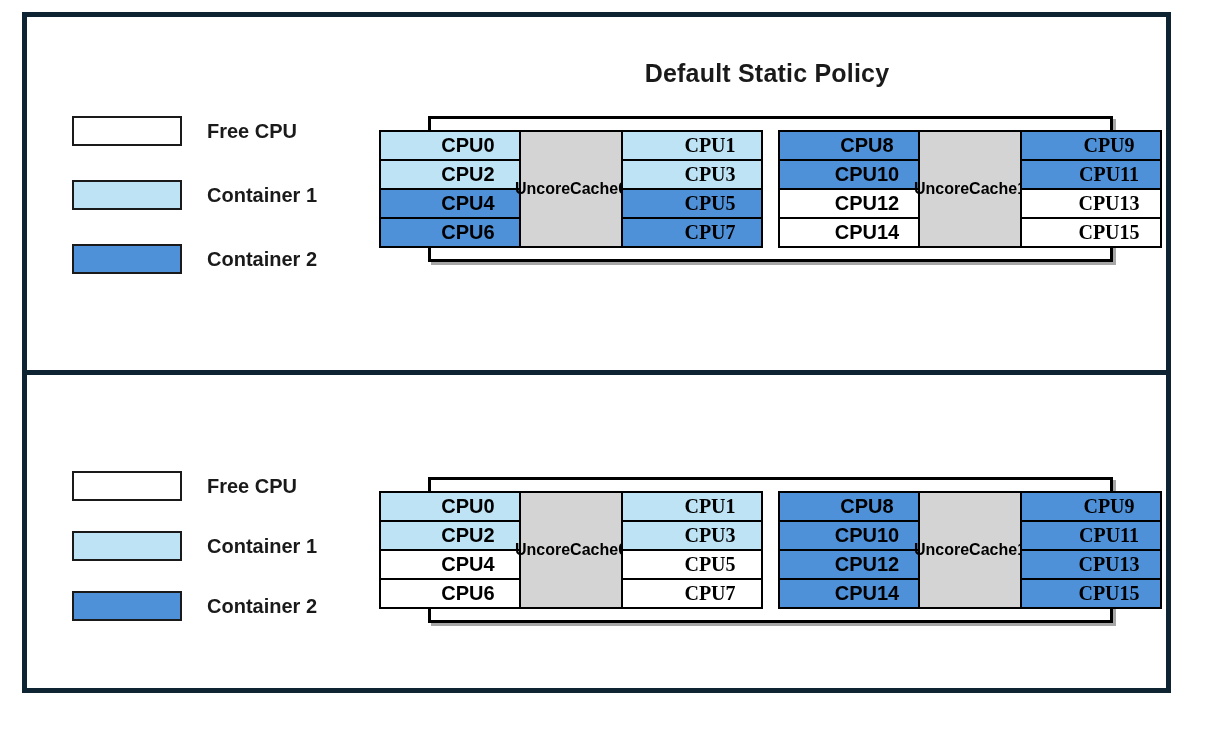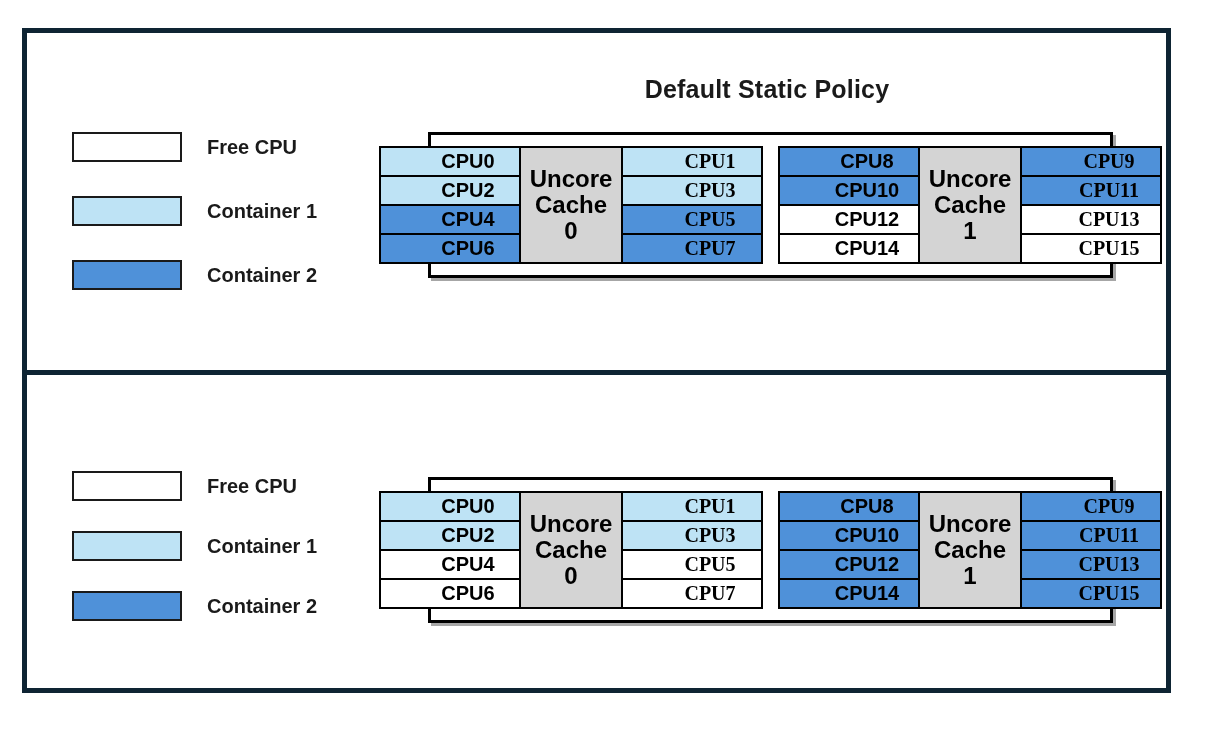--- a/index.html
+++ b/index.html
@@ -5,21 +5,21 @@
   html,body{margin:0;padding:0;}
   body{
     width:1205px;height:730px;position:relative;overflow:hidden;
     background:#ffffff;
     font-family:"Liberation Sans", sans-serif;
   }
   .panel{
     position:absolute;left:22px;width:1149px;box-sizing:border-box;
     border:5px solid #0e2433;background:#ffffff;
   }
-  .panel.p0{top:28px;height:404px;}
+  .panel.p0{top:12px;height:404px;}
   .panel.p1{top:370px;height:323px;}
 
   .title{
     position:absolute;left:340px;top:42px;width:800px;margin:0;
     text-align:center;font-size:25px;font-weight:bold;color:#1a1a1a;
     letter-spacing:0.2px;
   }
   .panel.p1 .title{top:48px;}
 
   .legend{
@@ -44,22 +44,22 @@
   .group{display:flex;align-items:stretch;}
   .cpu-col{display:flex;flex-direction:column;}
   .cpu-cell{
     width:102px;height:27px;border:2px solid #000;margin-top:-2px;
     display:flex;align-items:center;justify-content:center;
     font-size:20px;font-weight:bold;color:#000;white-space:nowrap;padding-left:36px;
   }
   .cpu-col .cpu-cell:first-child{margin-top:0;}
   .cache-cell{
     width:100px;border:2px solid #000;margin-left:-2px;
-    display:flex;flex-direction:column;align-items:center;justify-content:center;
-    font-size:24px;font-weight:bold;color:#000;line-height:26px;text-align:center;
+    display:flex;flex-direction:row;align-items:center;justify-content:center;
+    font-size:16px;font-weight:bold;color:#000;line-height:26px;text-align:center;
   }
   .cpu-col + .cpu-col, .cache-cell + .cpu-col{margin-left:-2px;font-family:Liberation Serif, serif;}
 </style>
 </head>
 <body>
 
 <div>
   <section class="panel p0">
     <h2 class="title">Default Static Policy</h2>
     <div class="legend">

